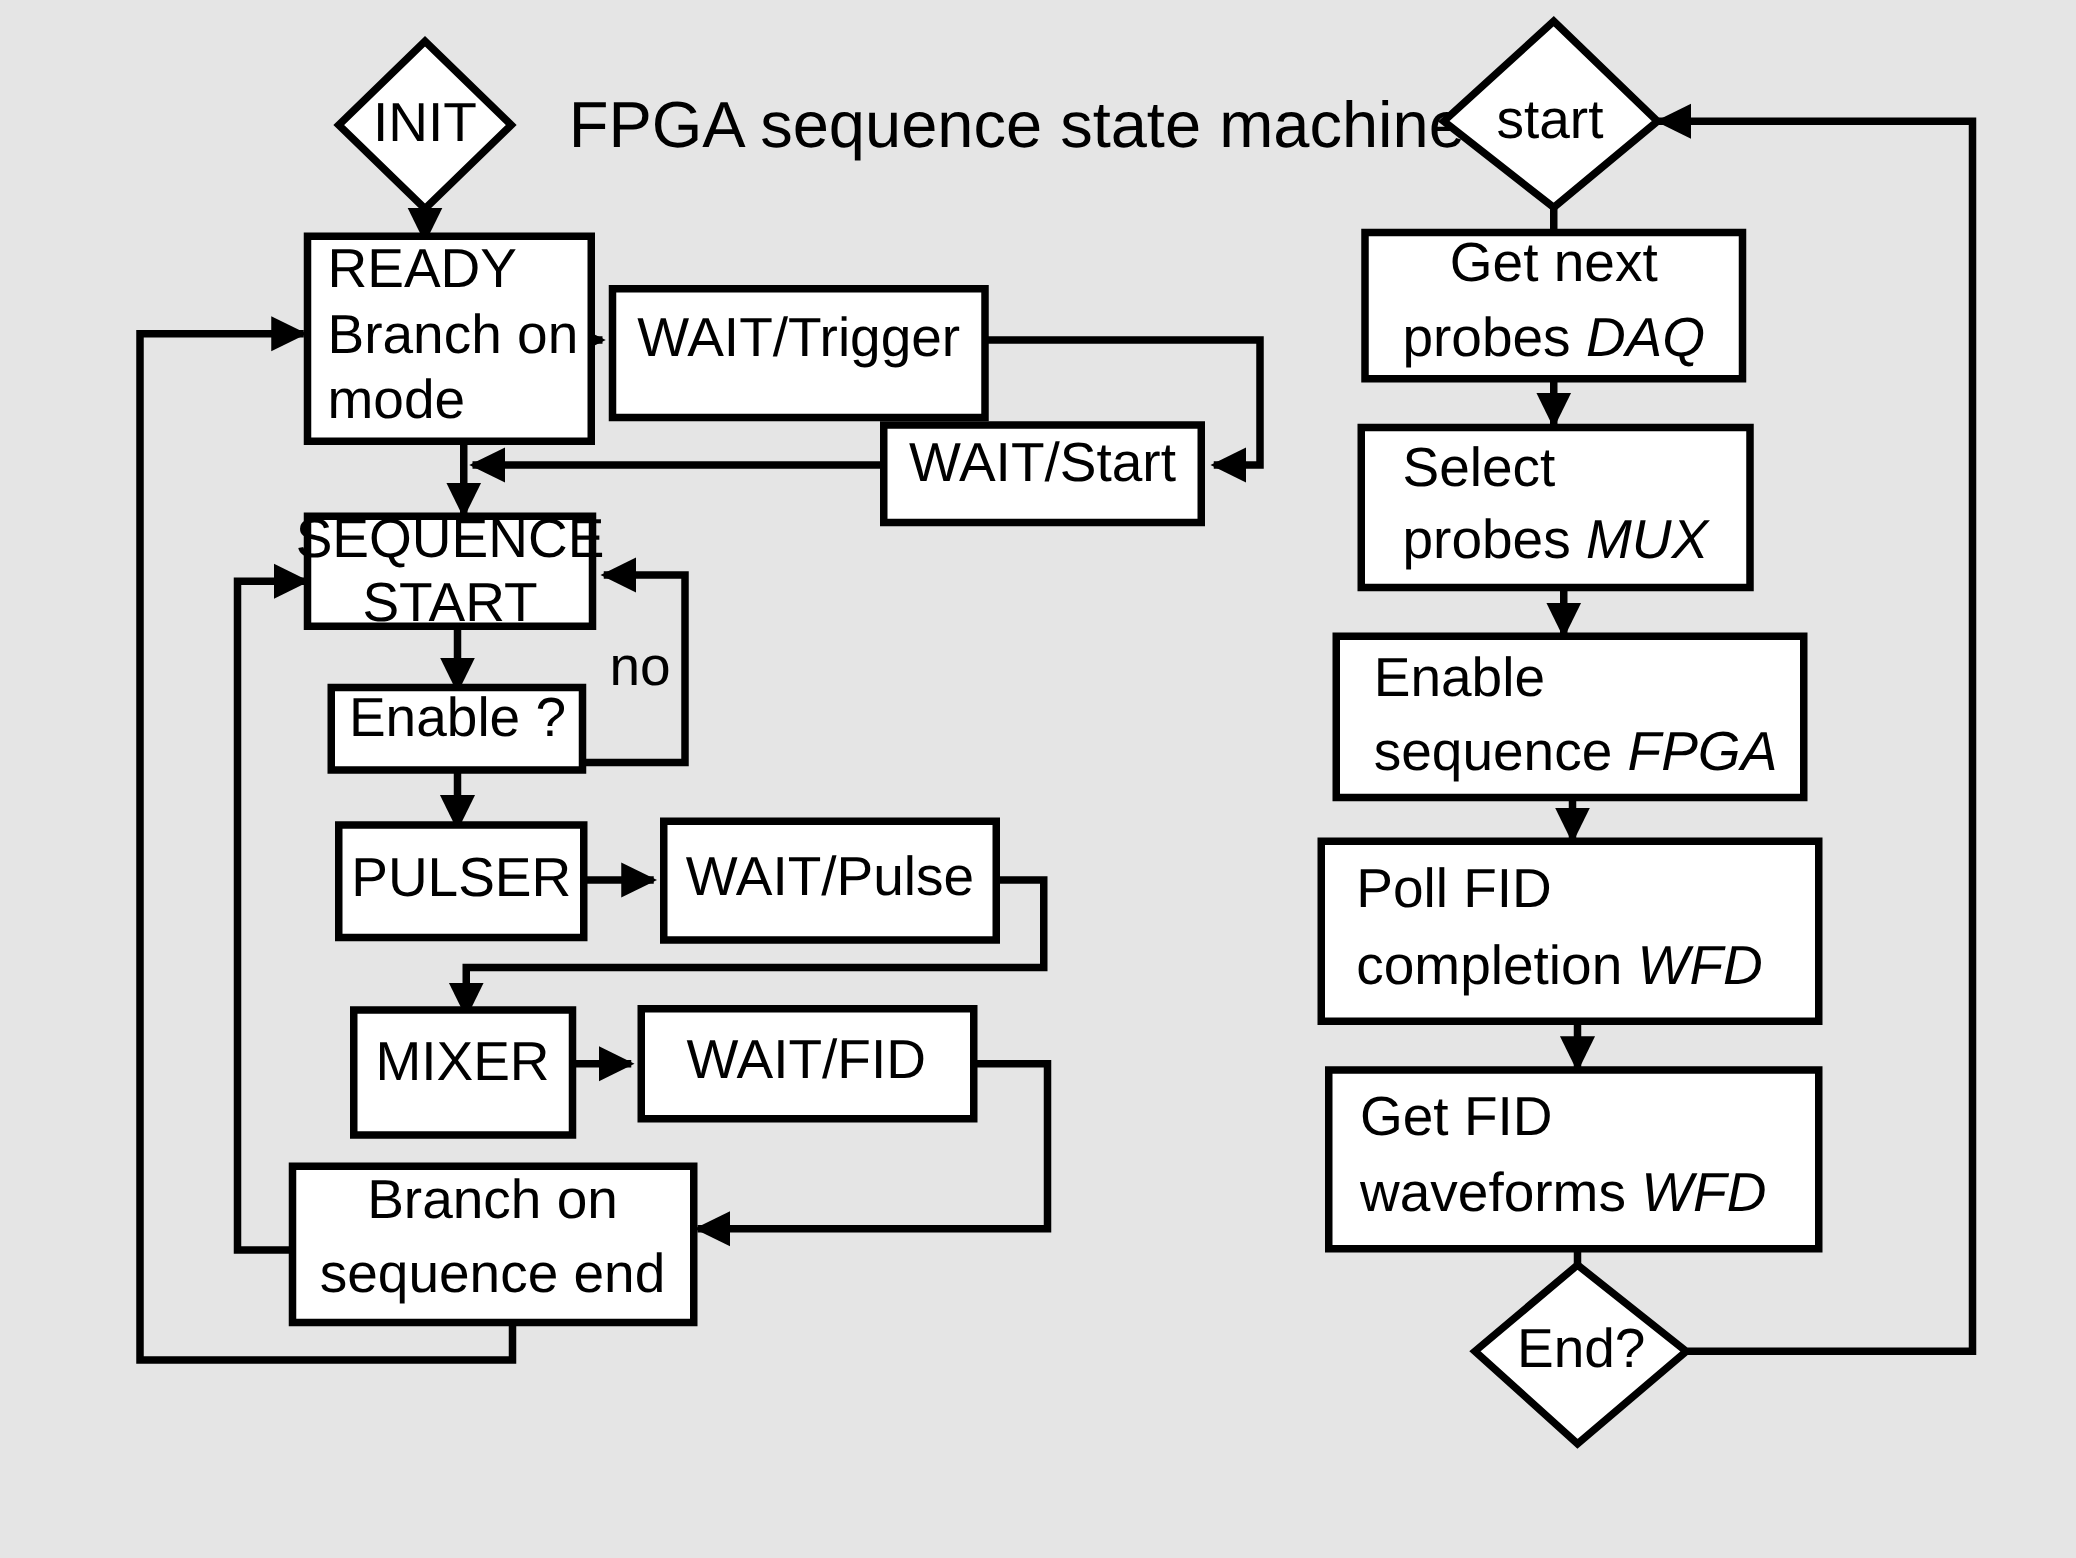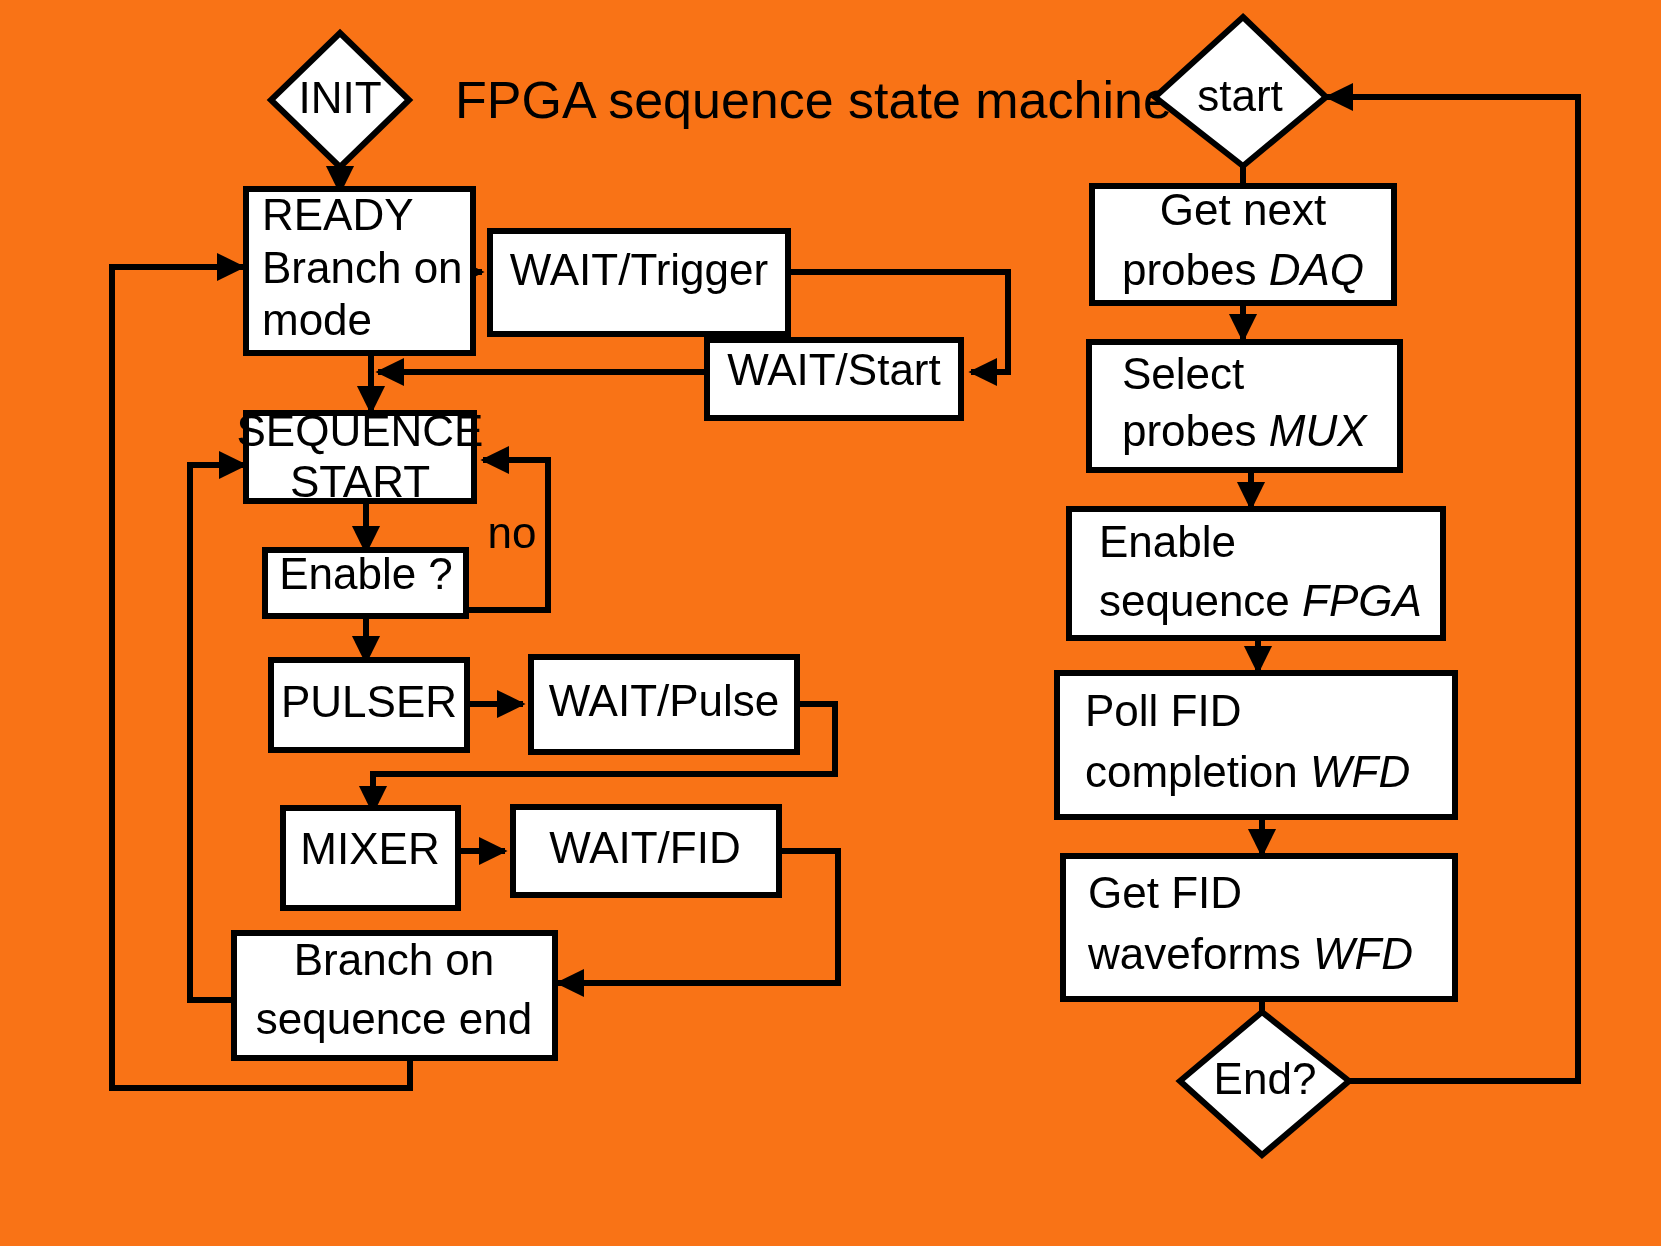--- a/index.html
+++ b/index.html
@@ -4,21 +4,21 @@
 <style>
   html, body {
     margin: 0;
     padding: 0;
     background: #ffffff;
   }
   #canvas {
     position: relative;
     width: 1661px;
     height: 1246px;
-    background: #f97316;
+    background: #e5e5e5;
     overflow: hidden;
     font-family: "Liberation Sans", sans-serif;
   }
   svg.diagram {
     position: absolute;
     left: 0;
     top: 0;
     width: 1661px;
     height: 1246px;
   }

